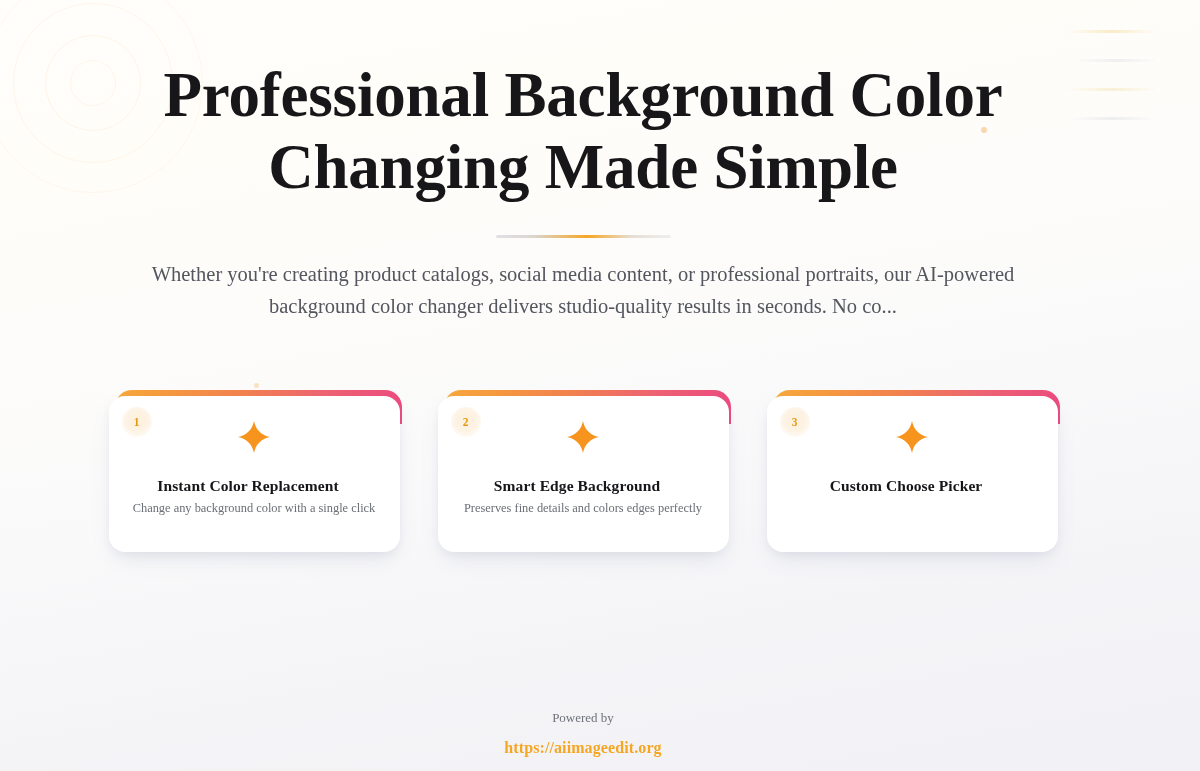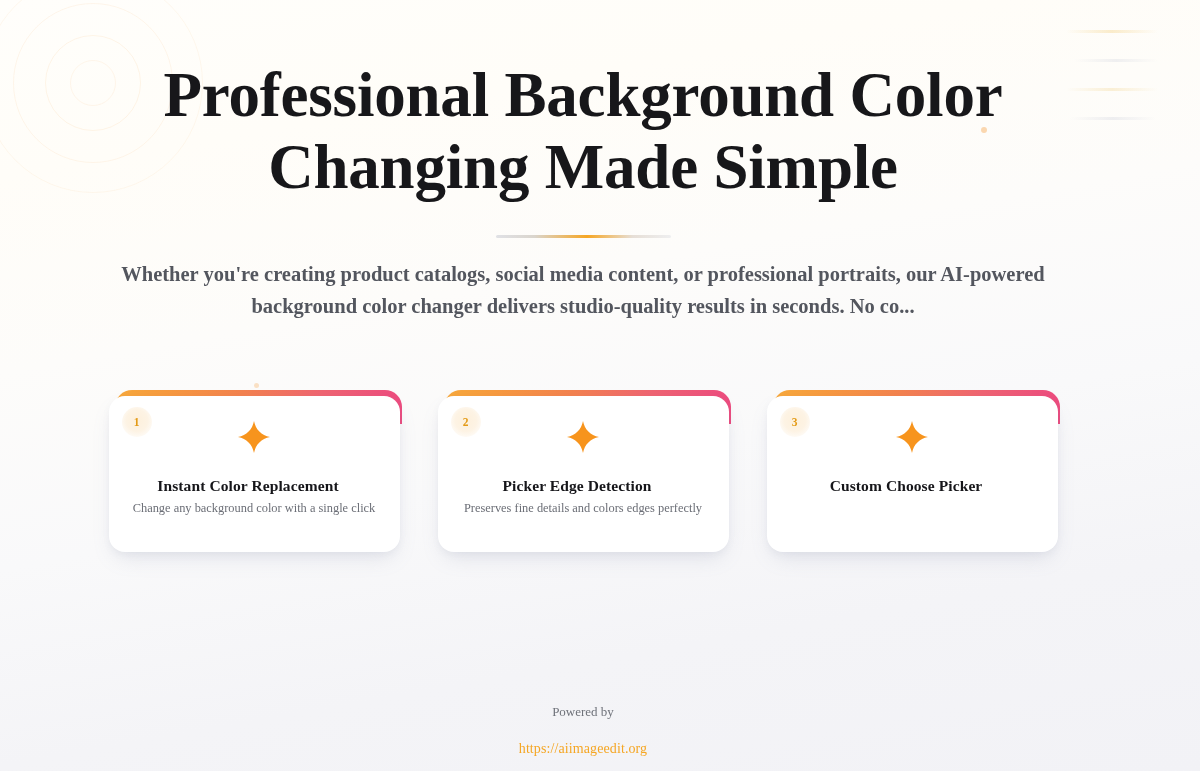--- a/index.html
+++ b/index.html
@@ -120,21 +120,20 @@
        rgba(204,207,216,0.30) 100%);
   }
 
   .hero-sub {
     width:960px;
     margin-top:20px;
     text-align:center;
     font-size:20.5px;
     line-height:1.58;
     color:#53565e;
-    font-weight:bold;
   }
 
   
   .cards {
     display:flex;
     gap:38px;
     margin-top:68px;
   }
 
   .card {
@@ -221,23 +220,23 @@
     bottom:14px;
     text-align:center;
   }
   .footer-label {
     font-size:13px;
     color:#6f727a;
     line-height:1.5;
   }
   .footer-link {
     display:inline-block;
-    margin-top:20px;
-    font-size:14px;
-    font-weight:400;
+    margin-top:12px;
+    font-size:16px;
+    font-weight:700;
     color:#f5a623;
     text-decoration:none;
     letter-spacing:0.1px;
   }
 </style>
 </head>
 <body>
 
 <div class="deco-layer">
   <div class="deco-rings">
@@ -283,21 +282,21 @@
 
     <div class="card">
       <div class="card-accent"></div>
       <div class="card-face">
         <div class="card-badge">2</div>
         <div class="card-icon">
           <svg width="34" height="34" viewBox="0 0 34 34" aria-hidden="true">
             <path d="M17 1 C18.7 9.6 24.4 15.3 33 17 C24.4 18.7 18.7 24.4 17 33 C15.3 24.4 9.6 18.7 1 17 C9.6 15.3 15.3 9.6 17 1 Z" fill="#f7941d"></path>
           </svg>
         </div>
-        <div class="card-title">Picker Edge Detection</div>
+        <div class="card-title">Smart Edge Background</div>
         <div class="card-desc">Preserves fine details and colors edges perfectly</div>
       </div>
     </div>
 
     <div class="card">
       <div class="card-accent"></div>
       <div class="card-face">
         <div class="card-badge">3</div>
         <div class="card-icon">
           <svg width="34" height="34" viewBox="0 0 34 34" aria-hidden="true">

